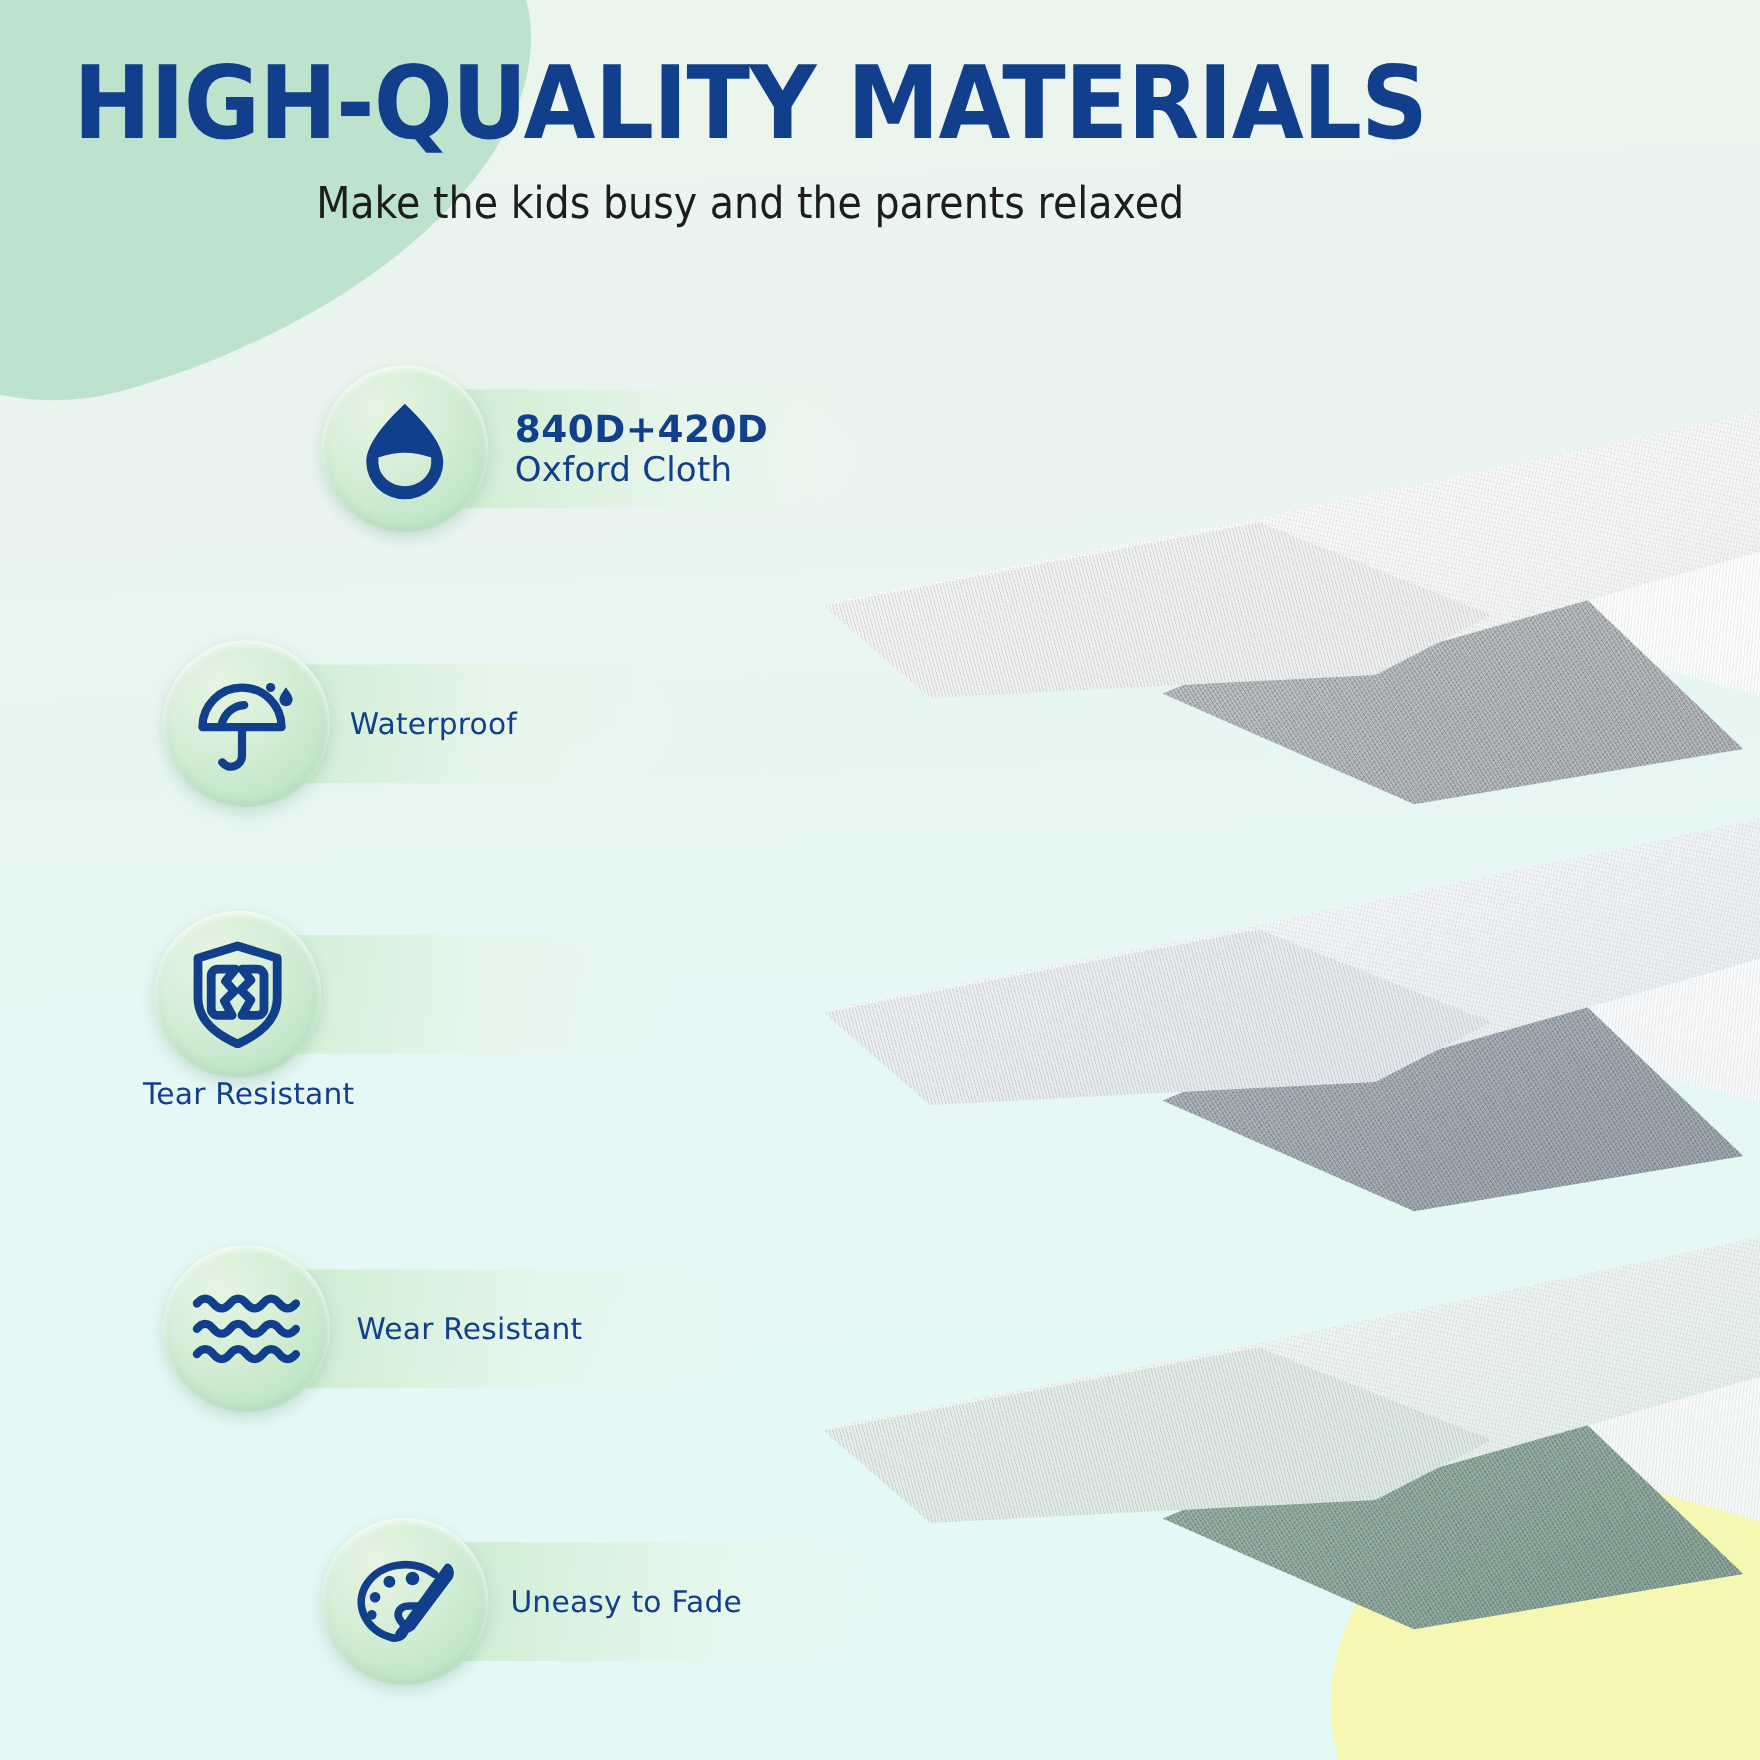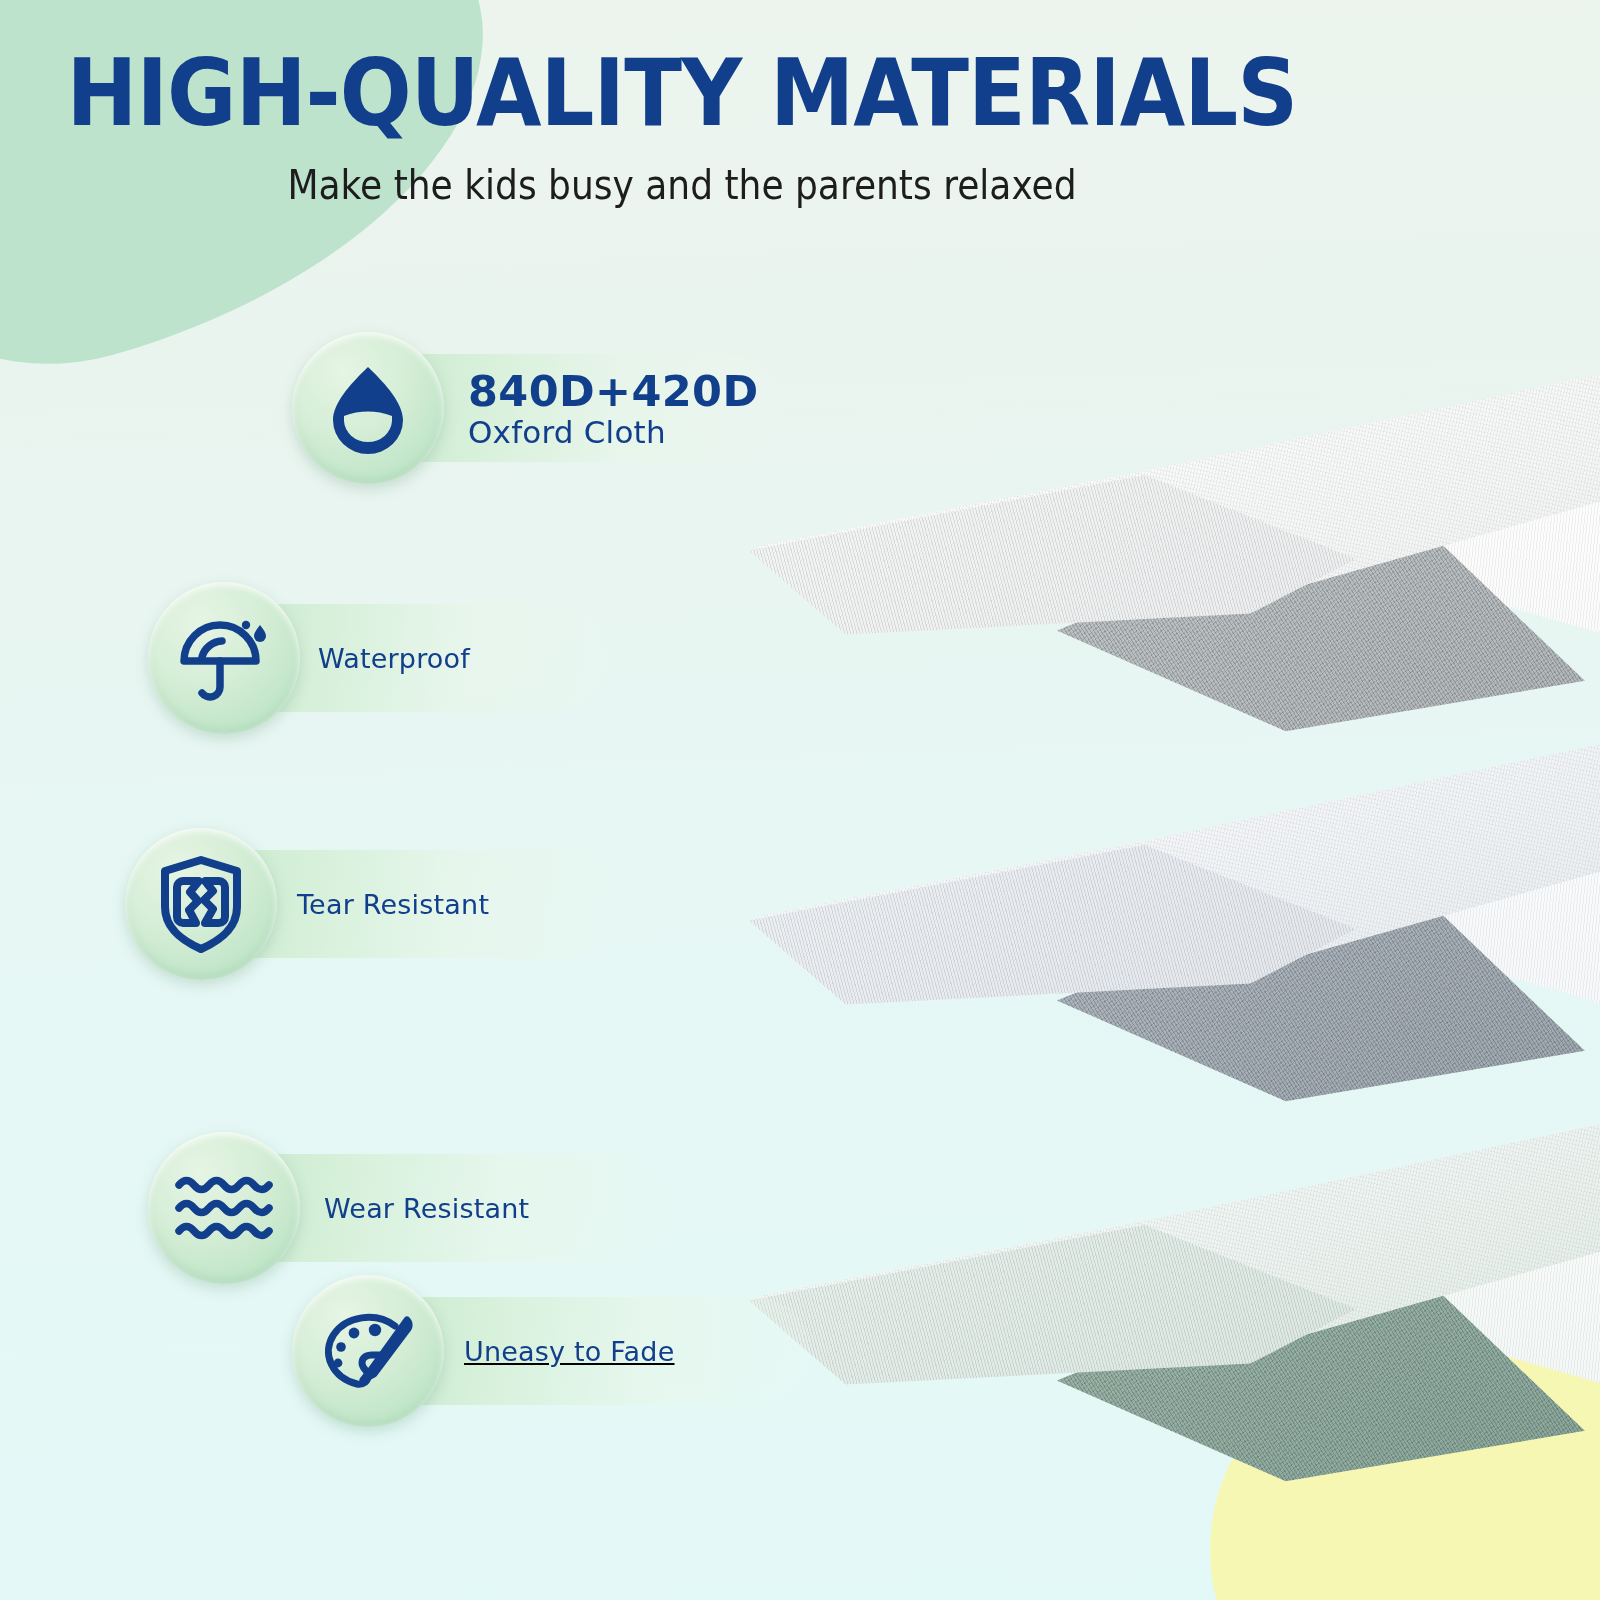--- a/index.html
+++ b/index.html
@@ -204,21 +204,21 @@
   }
 
   .badge-text {
     position: relative;
     z-index: 3;
     color: #123f8c;
     white-space: nowrap;
   }
 
   .badge-text .line-strong {
-    font-size: 43px;
+    font-size: 34px;
     font-weight: 700;
     letter-spacing: 0.4px;
     line-height: 1.12;
   }
 
   .badge-text .line-plain {
     font-size: 31px;
     font-weight: 400;
     line-height: 1.12;
     letter-spacing: 0.2px;
@@ -296,21 +296,21 @@
       <path d="M44 49 v26 a10 10 0 0 1 -18 6"></path>
       <circle cx="70" cy="13" r="4.2" fill="#123f8c" stroke="none"></circle>
       <path d="M84 13 c0 0 -6 7 -6 11 a6 6 0 0 0 12 0 c0 -4 -6 -11 -6 -11 Z" fill="#123f8c" stroke="none"></path>
     </svg>
         </span>
       </div>
       <div class="badge-text" style="margin-left:18px">
         <div class="single">Waterproof</div>
       </div>
     </div>
-    <div class="badge" style="left: 125px; top: 828px;">
+    <div class="badge" style="left: 110px; top: 828px; flex-direction: column;">
       <div class="badge-pill" style="width:432px"></div>
       <div class="badge-circle">
         <span class="icon-glyph">
     <svg width="92" height="98" viewBox="0 0 92 98" fill="none" stroke="#123f8c" stroke-width="8" stroke-linecap="round" stroke-linejoin="round">
       <path d="M46 5 L82 16 v36 c0 22 -18 34 -36 42 C28 86 10 74 10 52 V16 Z"></path>
       <path d="M44 26 H28 a6 6 0 0 0 -6 6 v30 a6 6 0 0 0 6 6 h13 l-7 -13 l9 -9 l-8 -9 Z"></path>
       <path d="M50 26 h14 a6 6 0 0 1 6 6 v30 a6 6 0 0 1 -6 6 H50 l8 -14 l-9 -9 l9 -9 Z"></path>
     </svg>
         </span>
       </div>
@@ -326,21 +326,21 @@
       <path d="M5 14 q7.5 -9 15 0 t15 0 t15 0 t15 0 t15 0 t15 0"></path>
       <path d="M5 37 q7.5 -9 15 0 t15 0 t15 0 t15 0 t15 0 t15 0"></path>
       <path d="M5 60 q7.5 -9 15 0 t15 0 t15 0 t15 0 t15 0 t15 0"></path>
     </svg>
         </span>
       </div>
       <div class="badge-text" style="margin-left:24px">
         <div class="single">Wear Resistant</div>
       </div>
     </div>
-    <div class="badge" style="left: 292px; top: 1275px; text-decoration: underline;">
+    <div class="badge" style="left: 292px; top: 1380px;">
       <div class="badge-pill" style="width:452px"></div>
       <div class="badge-circle">
         <span class="icon-glyph">
     <svg width="98" height="90" viewBox="0 0 98 90" fill="none" stroke="#123f8c" stroke-width="7" stroke-linecap="round" stroke-linejoin="round">
       <path d="M76 20 A40 34 0 1 0 38 78 c7 1 11 -3 11 -8 0 -6 -6 -7 -6 -13
                0 -5 4 -8 10 -8 h10"></path>
       <circle cx="35" cy="27" r="5.4" fill="#123f8c" stroke="none"></circle>
       <circle cx="56" cy="24" r="6.2" fill="#123f8c" stroke="none"></circle>
       <circle cx="22" cy="41" r="4.8" fill="#123f8c" stroke="none"></circle>
       <circle cx="19" cy="57" r="4.4" fill="#123f8c" stroke="none"></circle>

